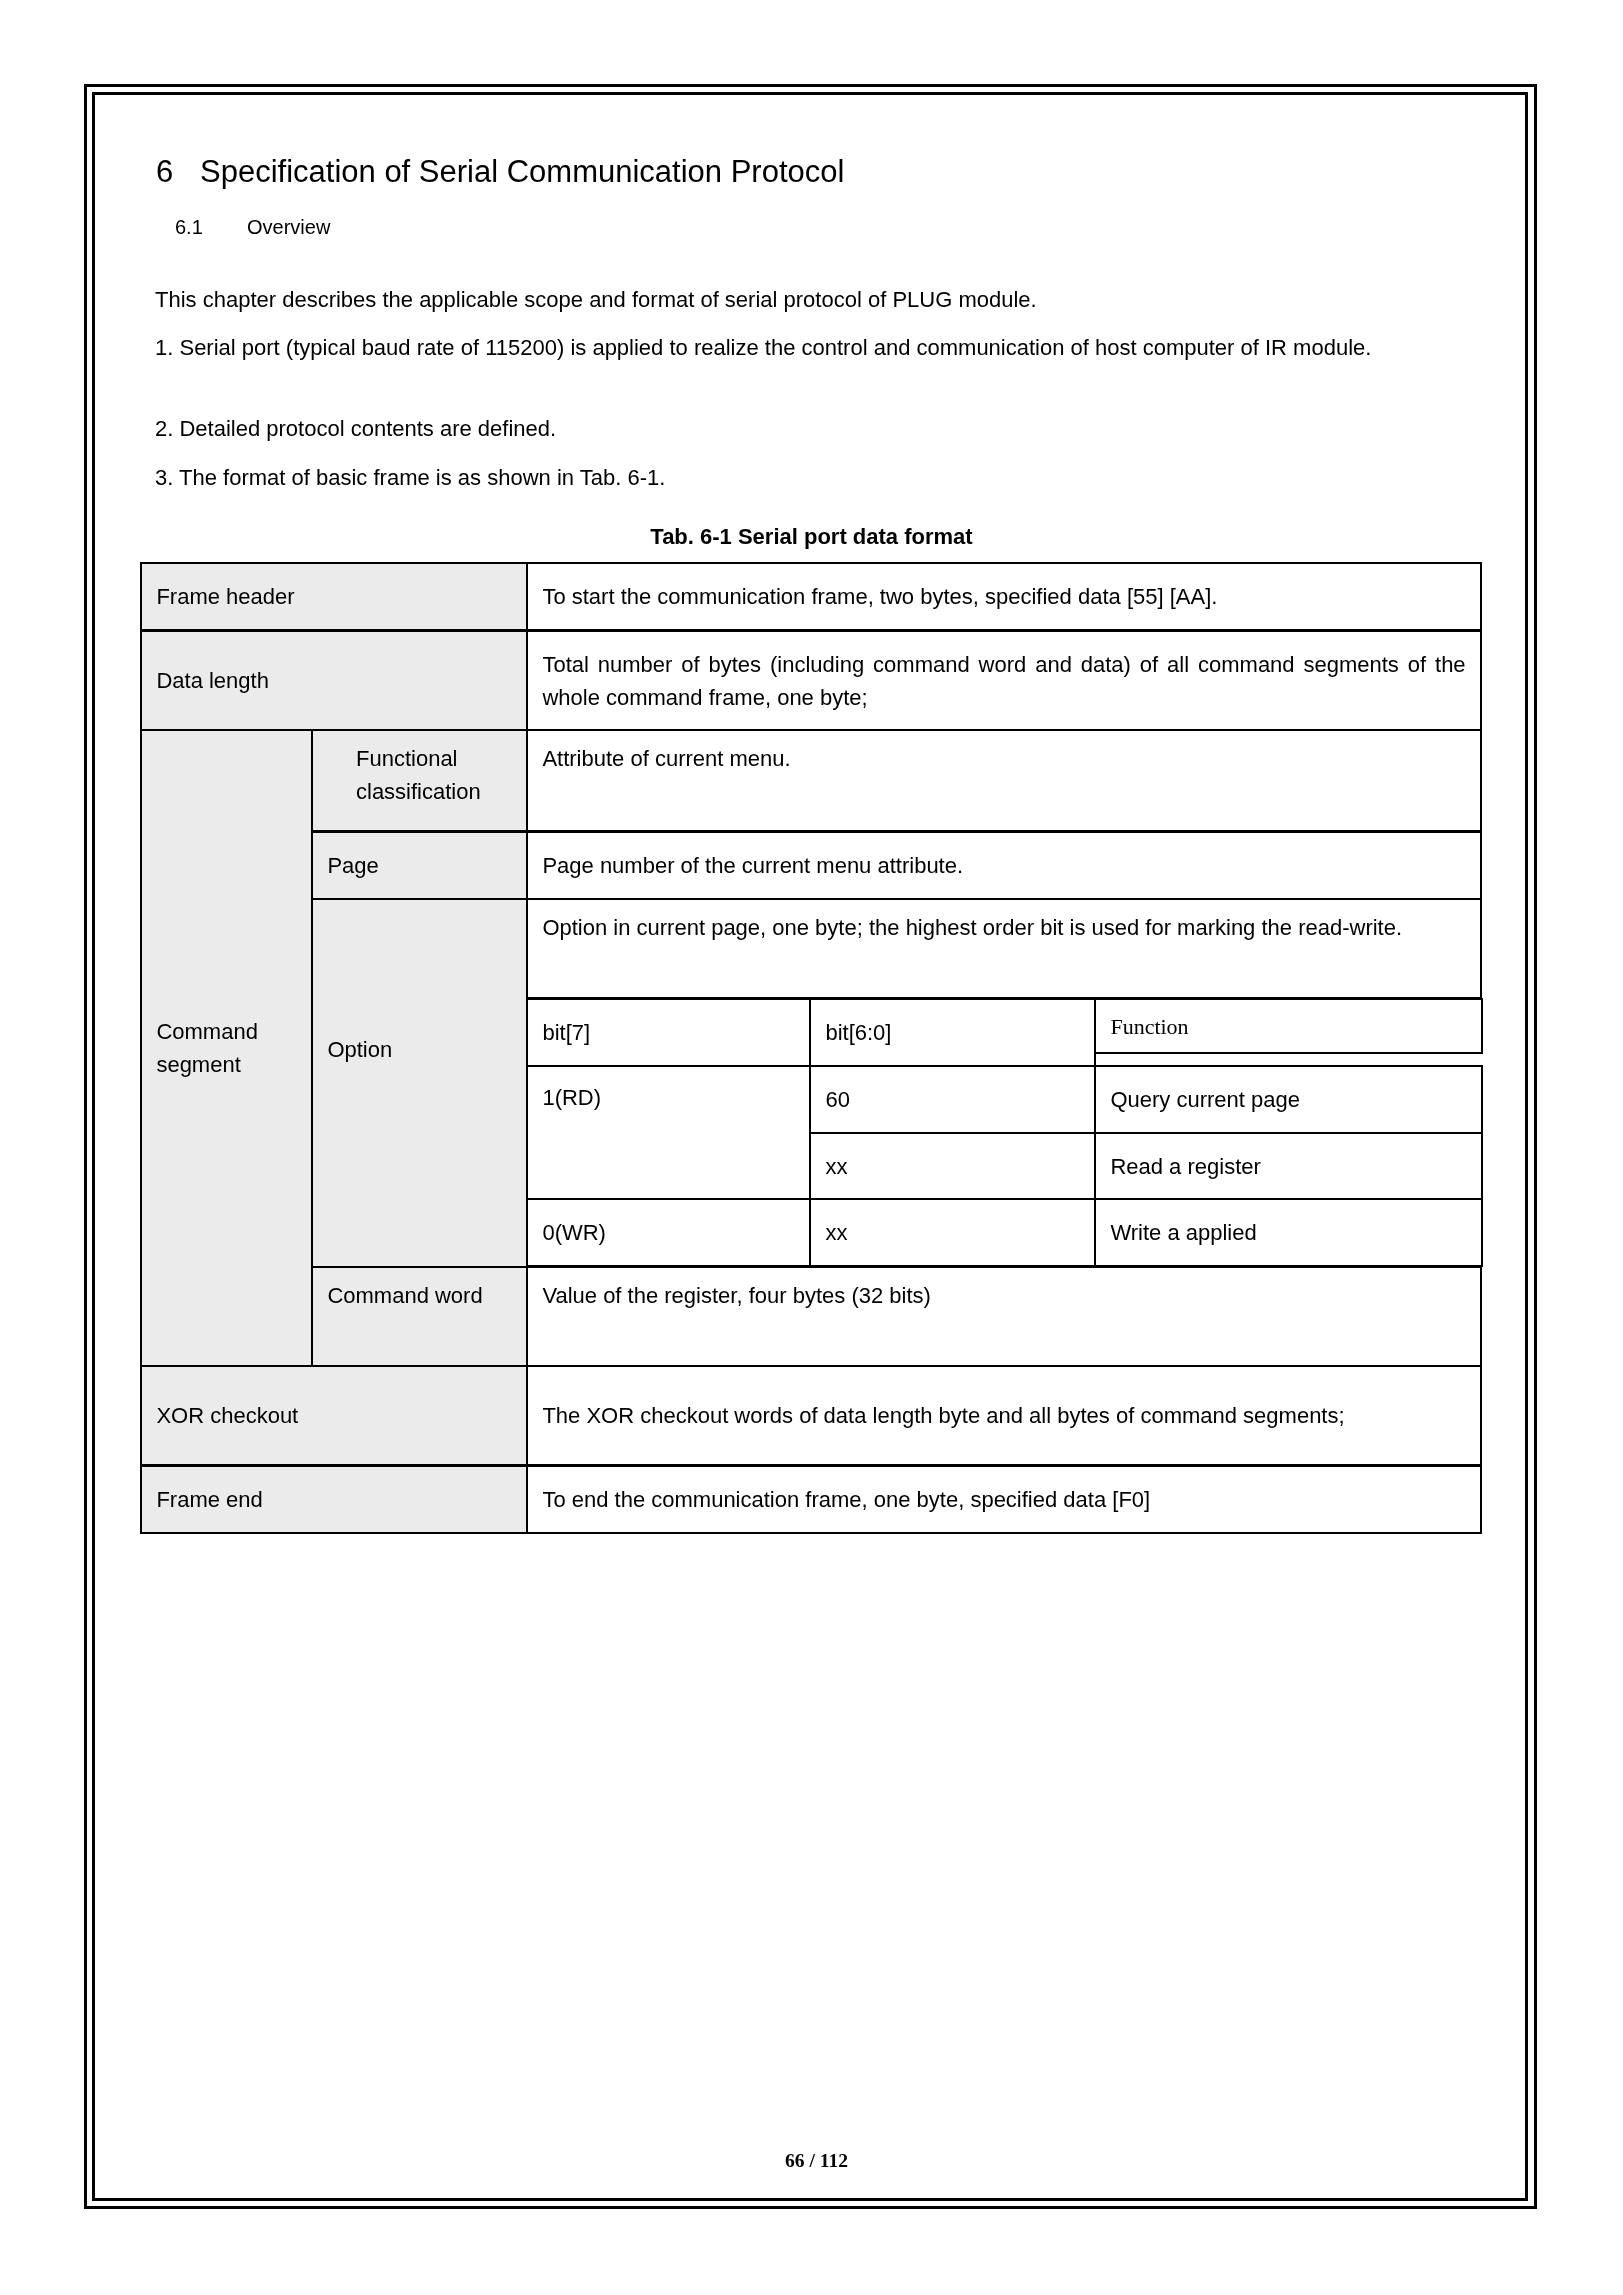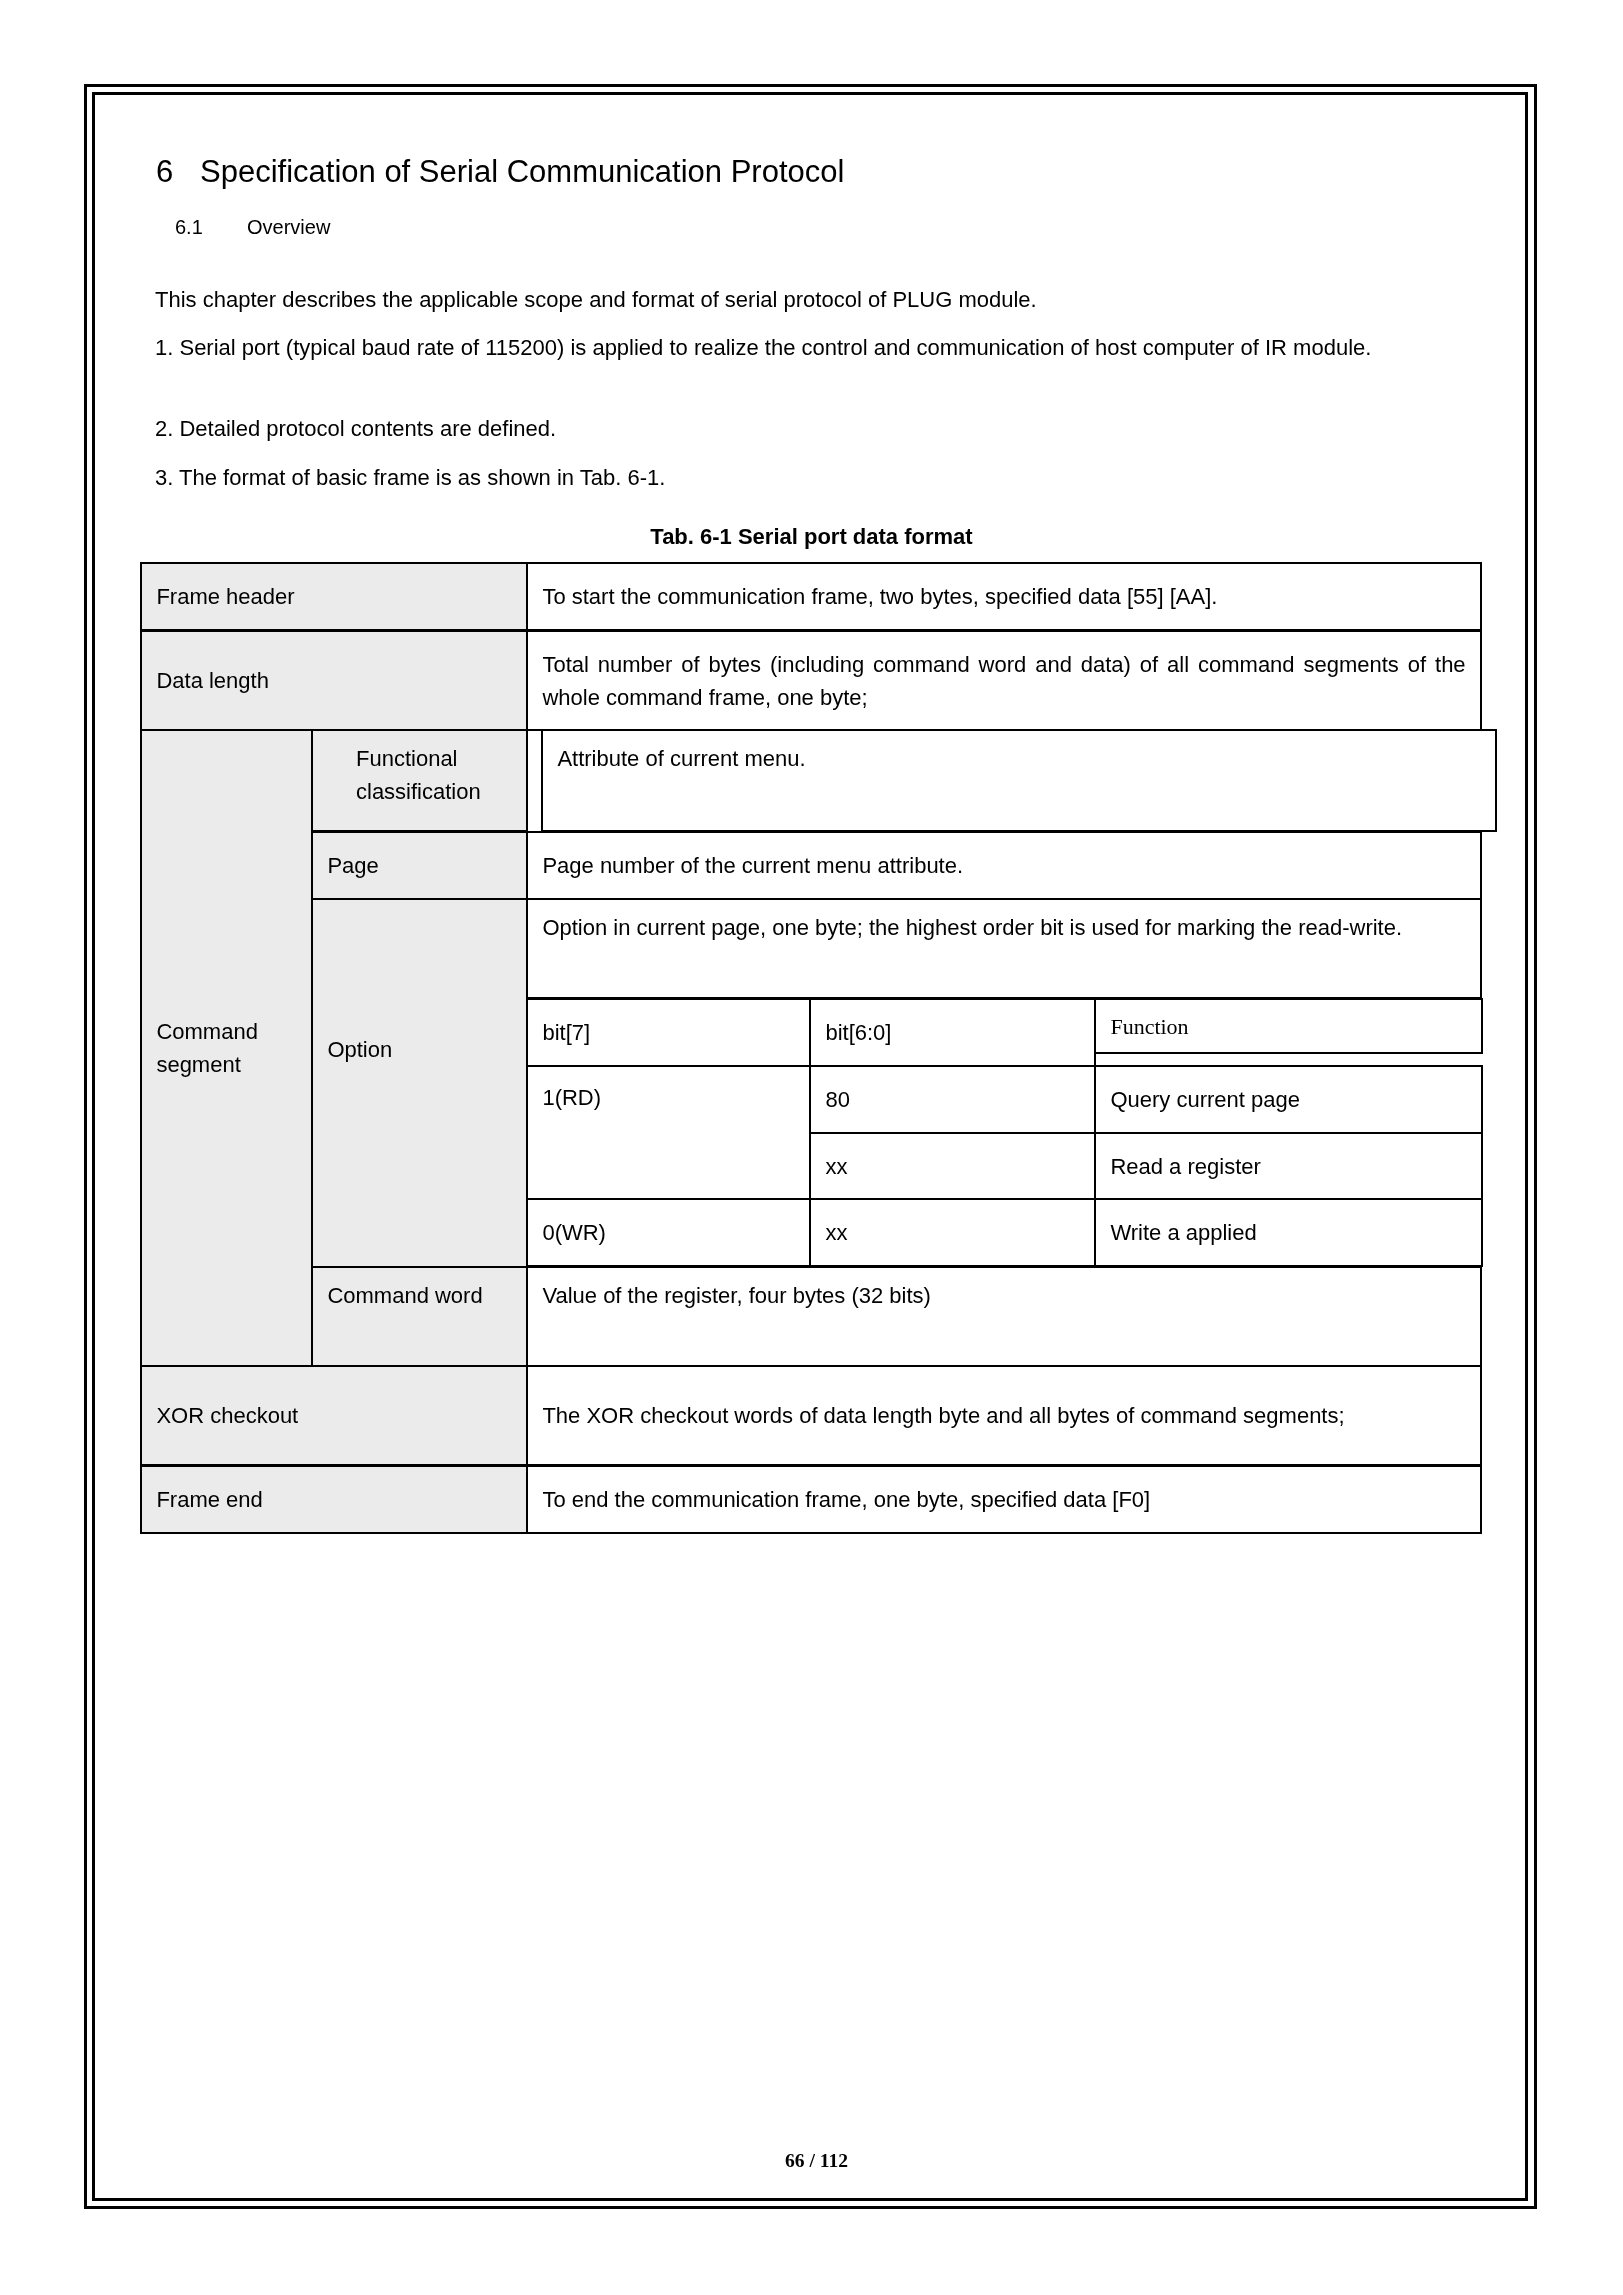--- a/index.html
+++ b/index.html
@@ -50,37 +50,37 @@
 
   <div class="cell gray vc" style="left:141px;top:563px;width:389px;height:69px;">Frame header</div>
   <div class="cell white vc" style="left:527px;top:563px;width:956px;height:69px;">To start the communication frame, two bytes, specified data [55] [AA].</div>
 
   <div class="cell gray vc" style="left:141px;top:631px;width:389px;height:101px;">Data length</div>
   <div class="cell white vc just" style="left:527px;top:631px;width:956px;height:101px;">Total number of bytes (including command word and data) of all command segments of the whole command frame, one byte;</div>
 
   <div class="cell gray vc" style="left:141px;top:730px;width:173px;height:638px;">Command segment</div>
 
   <div class="cell gray" style="left:312px;top:730px;width:217px;height:103px;padding-left:43px;">Functional classification</div>
-  <div class="cell white" style="left:542px;top:730px;width:956px;height:103px;">Attribute of current menu.</div>
+  <div class="cell white" style="left:527px;top:730px;width:956px;height:103px;">Attribute of current menu.</div>
 
   <div class="cell gray vc" style="left:312px;top:832px;width:217px;height:69px;">Page</div>
   <div class="cell white vc" style="left:527px;top:832px;width:956px;height:69px;">Page number of the current menu attribute.</div>
 
   <div class="cell gray vc" style="left:312px;top:832px;width:217px;height:437px;">Option</div>
 
   <div class="cell gray vc" style="left:312px;top:832px;width:217px;height:69px;">Page</div>
 
   <div class="cell white just" style="left:527px;top:899px;width:956px;height:101px;">Option in current page, one byte; the highest order bit is used for marking the read-write.</div>
 
   <div class="cell white vc" style="left:527px;top:999px;width:285px;height:69px;">bit[7]</div>
   <div class="cell white vc" style="left:810px;top:999px;width:287px;height:69px;">bit[6:0]</div>
   <div class="cell white vc" style="left:1095px;top:999px;width:389px;height:56px;font-family:Liberation Serif, serif;">Function</div>
 
   <div class="cell white" style="left:527px;top:1066px;width:285px;height:135px;padding-top:14.4px;">1(RD)</div>
-  <div class="cell white vc" style="left:810px;top:1066px;width:287px;height:69px;">80</div>
+  <div class="cell white vc" style="left:810px;top:1066px;width:287px;height:69px;">60</div>
   <div class="cell white vc" style="left:1095px;top:1066px;width:389px;height:69px;">Query current page</div>
 
   <div class="cell white vc" style="left:810px;top:1133px;width:287px;height:68px;">xx</div>
   <div class="cell white vc" style="left:1095px;top:1133px;width:389px;height:68px;">Read a register</div>
 
   <div class="cell white vc" style="left:527px;top:1199px;width:285px;height:69px;">0(WR)</div>
   <div class="cell white vc" style="left:810px;top:1199px;width:287px;height:69px;">xx</div>
   <div class="cell white vc" style="left:1095px;top:1199px;width:389px;height:69px;">Write a applied</div>
 
   <div class="cell gray" style="left:312px;top:1267px;width:217px;height:101px;">Command word</div>

